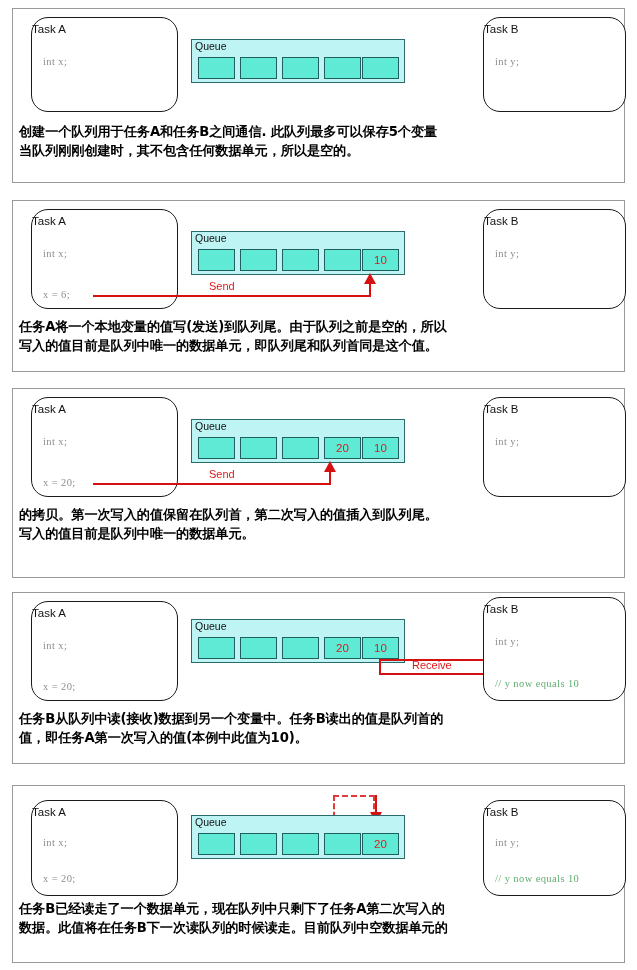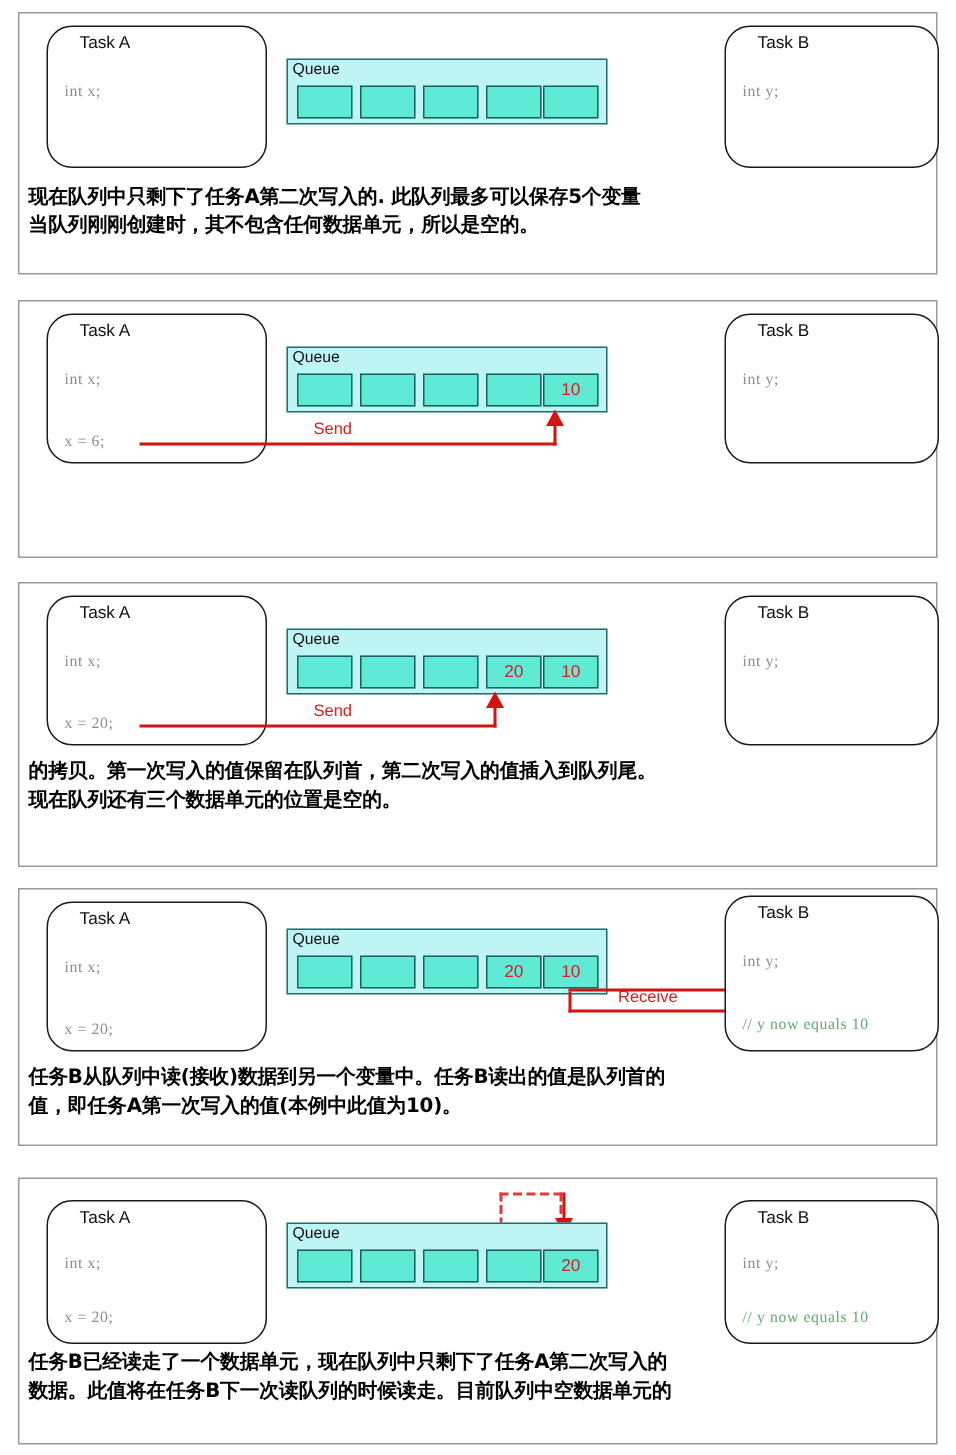--- a/index.html
+++ b/index.html
@@ -33,21 +33,21 @@
 
   
   .task{
     position:absolute;
     border:1.6px solid #1a1a1a;
     border-radius:17px;
     background:#ffffff;
     box-sizing:border-box;
   }
   .task-title{
-    position:absolute;left:21px;top:5px;
+    position:absolute;left:0;top:5px;
     font-family:"Liberation Sans","DejaVu Sans",sans-serif;
     font-size:11.5px;color:#111;white-space:nowrap;
   }
   .code{
     position:absolute;left:11px;
     font-family:Liberation Serif, serif;
     font-size:10.5px;color:#8d8d8d;white-space:nowrap;letter-spacing:0.4px;
   }
   .code.green{color:#5fae6f;}
 
@@ -126,21 +126,21 @@
         <div class="cell" style="left:170px;top:17px;"></div>
       </div>
 
       <div class="task" style="left:470px;top:8px;width:143px;height:95px;">
         <span class="task-title">Task B</span>
         <span class="code" style="top:38px;">int y;</span>
       </div>
     </div>
 
     <div class="panel-caption">
-      <div>现在队列中只剩下了任务A第二次写入的. 此队列最多可以保存5个变量</div>
+      <div>创建一个队列用于任务A和任务B之间通信. 此队列最多可以保存5个变量</div>
       <div>当队列刚刚创建时，其不包含任何数据单元，所以是空的。</div>
     </div>
   </div>
 
   <div class="panel" id="p2" style="top:200px;height:172px;">
     <div class="panel-stage" style="height:115px;">
 
       <div class="task" style="left:18px;top:8px;width:147px;height:100px;">
         <span class="task-title">Task A</span>
         <span class="code" style="top:38px;">int x;</span>
@@ -160,20 +160,24 @@
       <div class="rl v" style="left:356px;top:82px;height:14px;"></div>
       <div class="arrow-up" style="left:351px;top:72px;"></div>
       <span class="op-label" style="left:196px;top:79px;">Send</span>
 
       <div class="task" style="left:470px;top:8px;width:143px;height:100px;">
         <span class="task-title">Task B</span>
         <span class="code" style="top:38px;">int y;</span>
       </div>
     </div>
 
+    <div class="panel-caption">
+      <div>任务A将一个本地变量的值写(发送)到队列尾。由于队列之前是空的，所以</div>
+      <div>写入的值目前是队列中唯一的数据单元，即队列尾和队列首同是这个值。</div>
+    </div>
   </div>
 
   <div class="panel" id="p3" style="top:388px;height:190px;">
     <div class="panel-stage" style="height:115px;">
 
       <div class="task" style="left:18px;top:8px;width:147px;height:100px;">
         <span class="task-title">Task A</span>
         <span class="code" style="top:38px;">int x;</span>
         <span class="code" style="top:79px;">x = 20;</span>
       </div>
@@ -193,21 +197,21 @@
       <span class="op-label" style="left:196px;top:79px;">Send</span>
 
       <div class="task" style="left:470px;top:8px;width:143px;height:100px;">
         <span class="task-title">Task B</span>
         <span class="code" style="top:38px;">int y;</span>
       </div>
     </div>
 
     <div class="panel-caption">
       <div>的拷贝。第一次写入的值保留在队列首，第二次写入的值插入到队列尾。</div>
-      <div>现在队列还有三个数据单元的位置是空的。</div>
+      <div>写入的值目前是队列中唯一的数据单元。</div>
     </div>
   </div>
 
   <div class="panel" id="p4" style="top:592px;height:172px;">
     <div class="panel-stage" style="height:115px;">
 
       <div class="task" style="left:18px;top:8px;width:147px;height:100px;">
         <span class="task-title">Task A</span>
         <span class="code" style="top:38px;">int x;</span>
         <span class="code" style="top:79px;">x = 20;</span>

